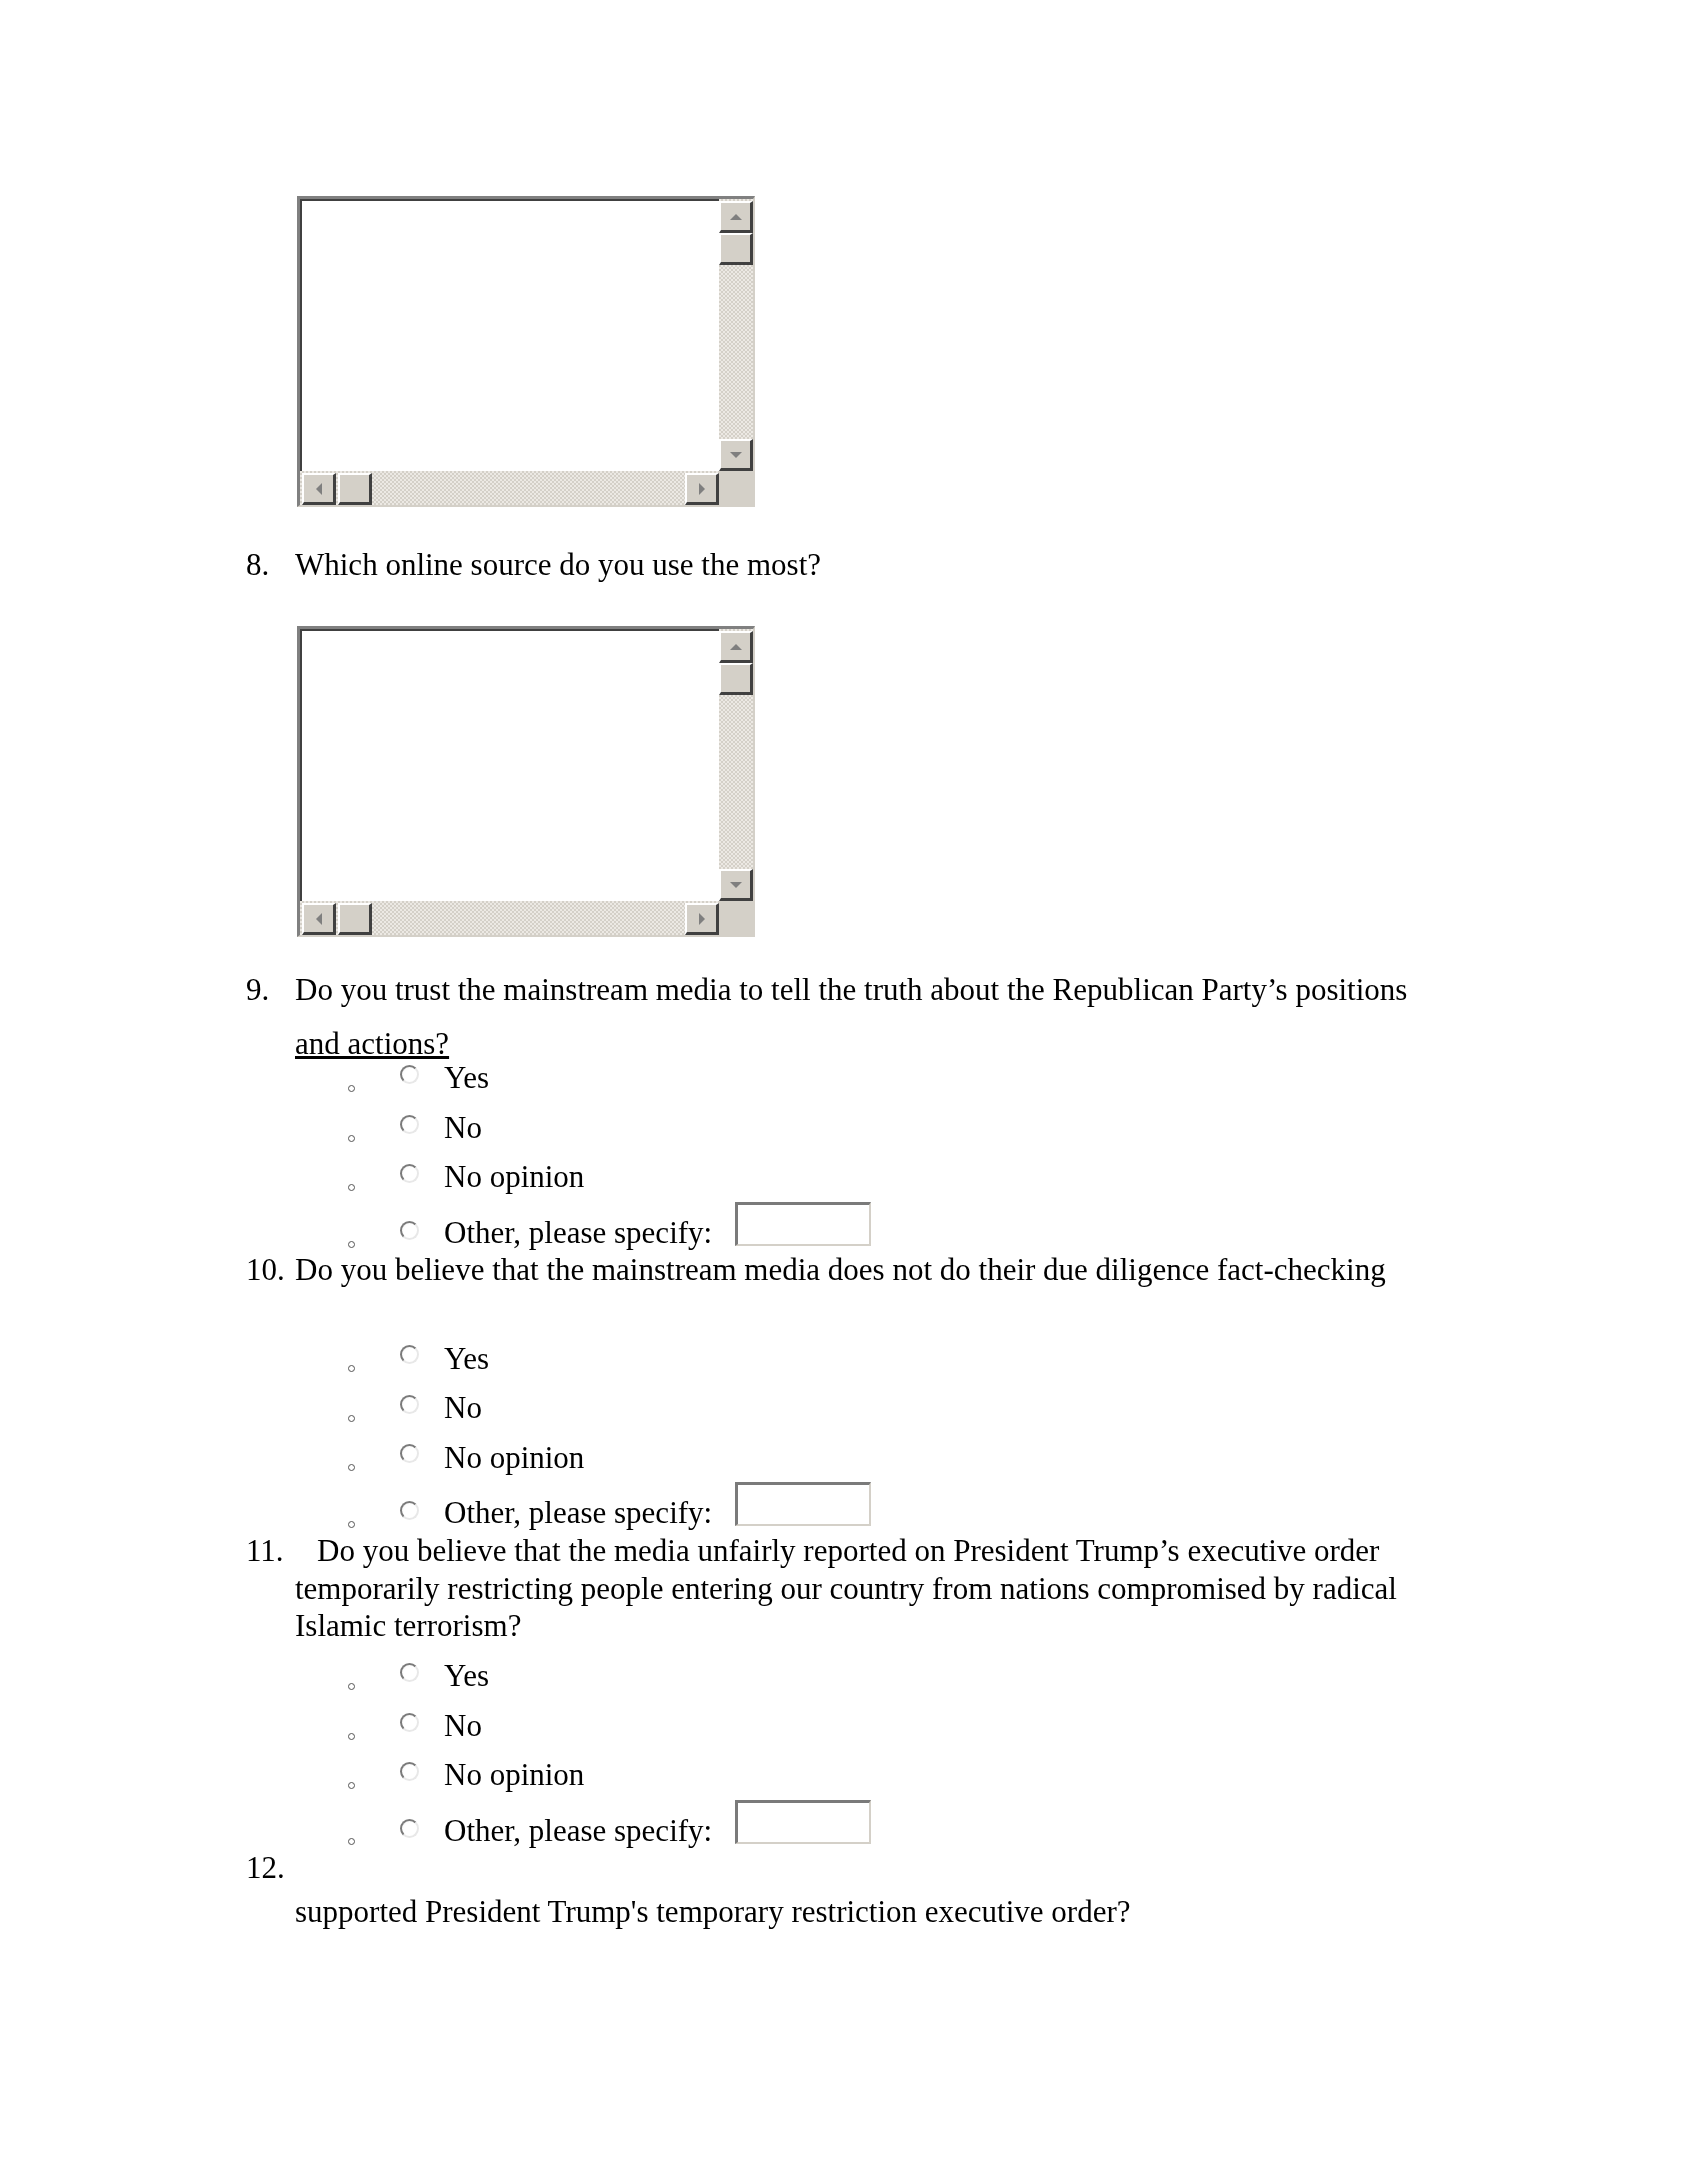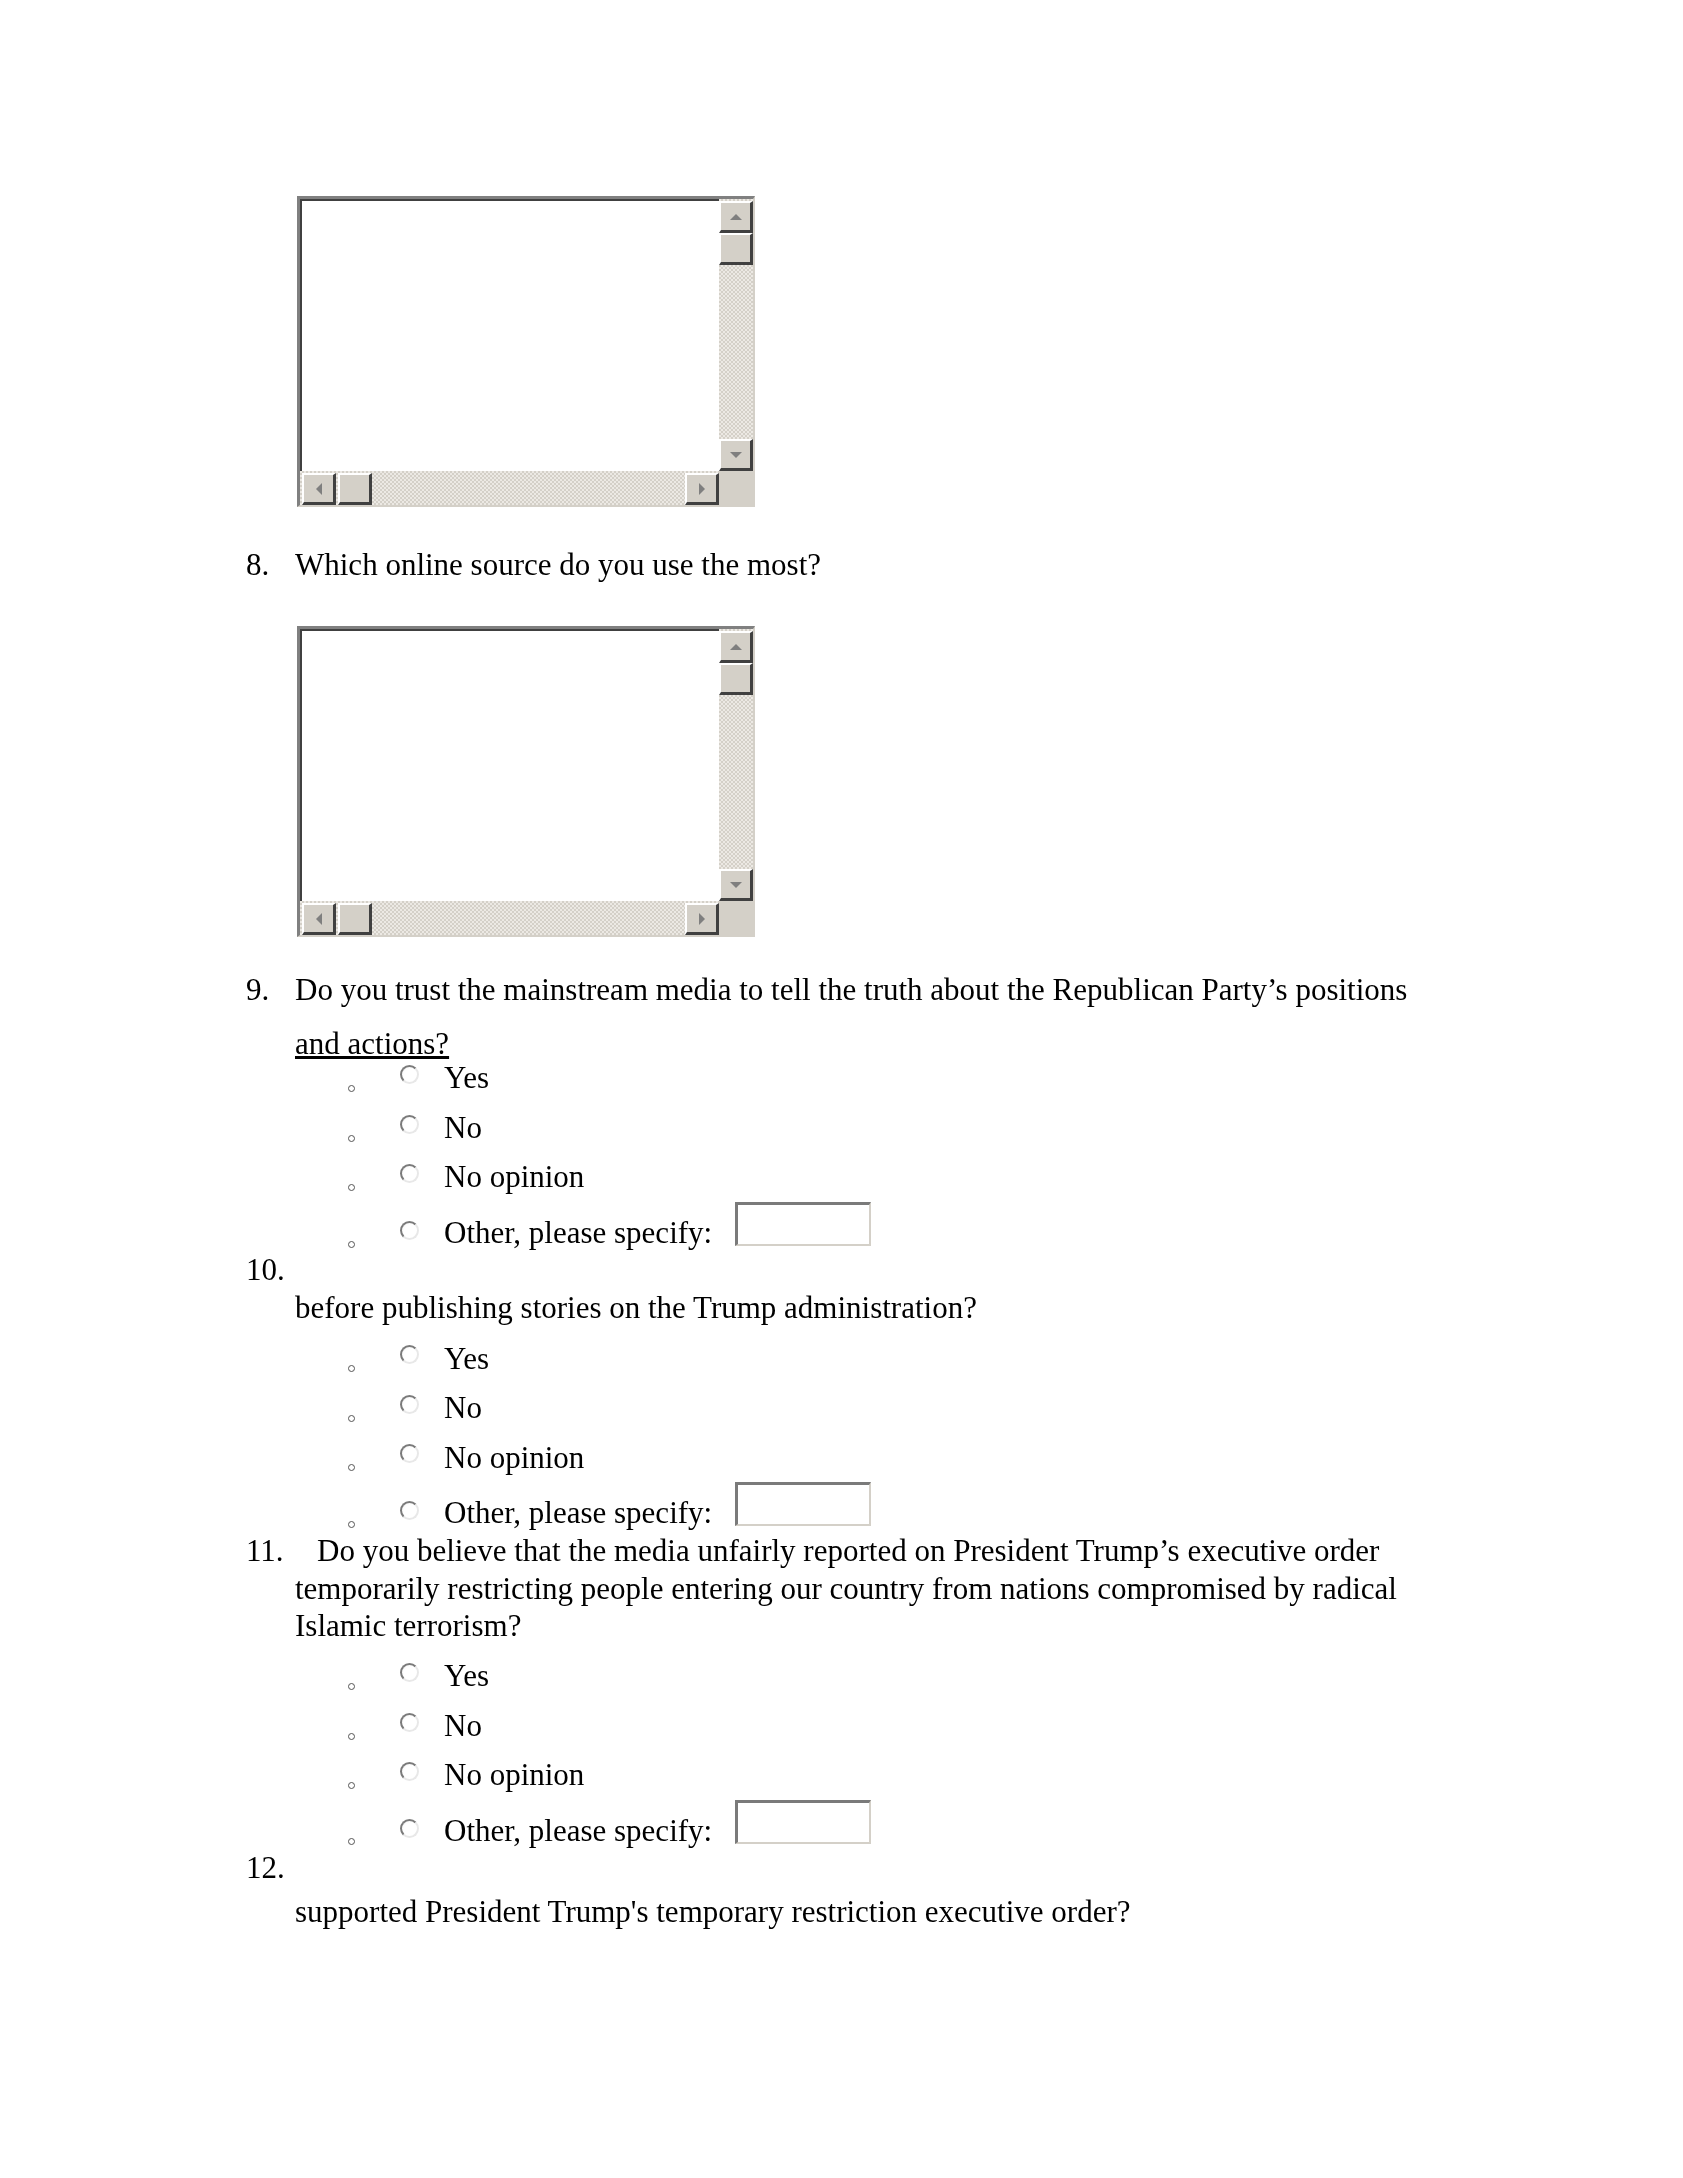--- a/index.html
+++ b/index.html
@@ -120,21 +120,21 @@
   <span class="opt-label abs" style="left:444px; top:1158px;">No opinion</span>
 
   <span class="bullet" style="left:348px; top:1241px;"></span>
   <span class="radio" style="left:400px; top:1221px;"></span>
   <span class="opt-label abs" style="left:444px; top:1214px;">Other, please specify:</span>
   <span class="spec-input" style="left:735px; top:1202px;"></span>
 </div>
 
 <div class="qtext abs" style="top:1251px; left:0; width:1683px; height:75px;">
   <span class="qnum">10.</span>
-  <span class="qbody" style="top:38px;">before publishing stories on the Trump administration?</span>
+  <span class="qbody" style="top:0;">Do you believe that the mainstream media does not do their due diligence fact-checking</span>
 </div>
 <div class="abs" style="left:0; top:0;">
   <span class="bullet" style="left:348px; top:1365px;"></span>
   <span class="radio" style="left:400px; top:1345px;"></span>
   <span class="opt-label abs" style="left:444px; top:1340px;">Yes</span>
 
   <span class="bullet" style="left:348px; top:1415px;"></span>
   <span class="radio" style="left:400px; top:1395px;"></span>
   <span class="opt-label abs" style="left:444px; top:1389px;">No</span>
 

